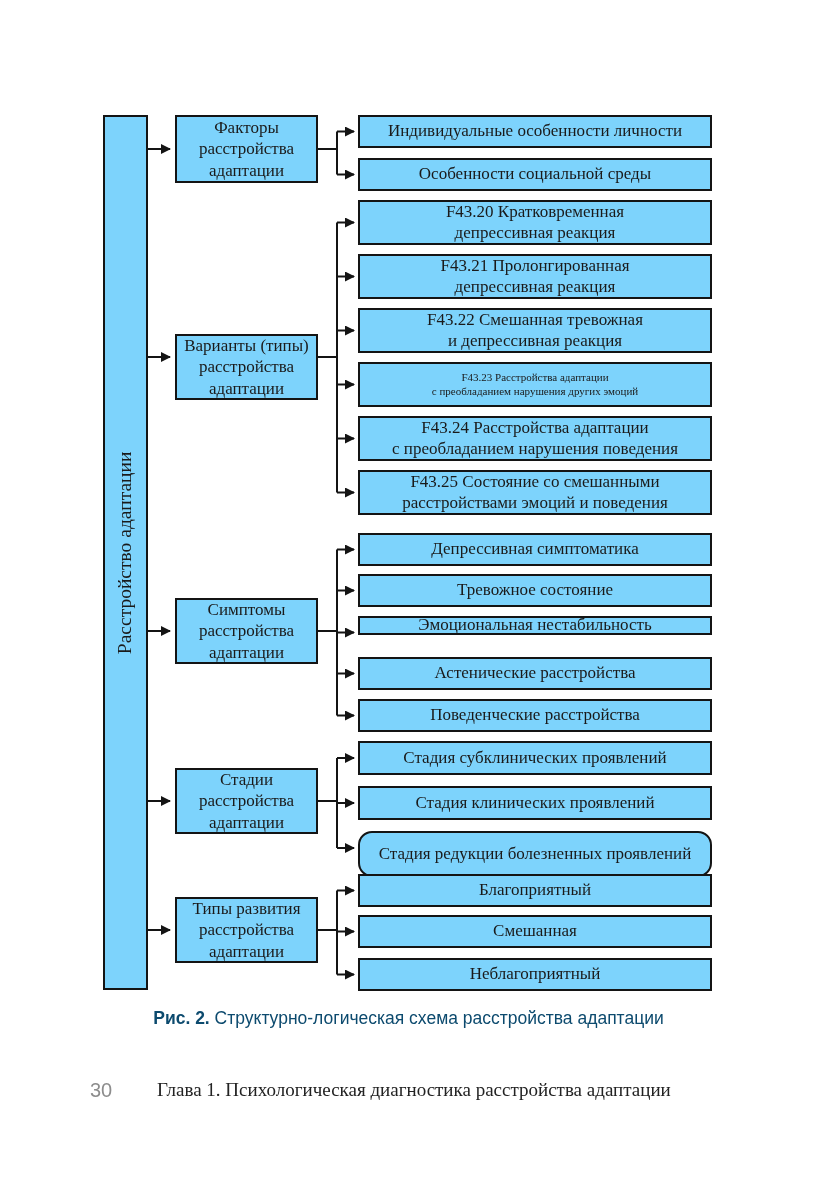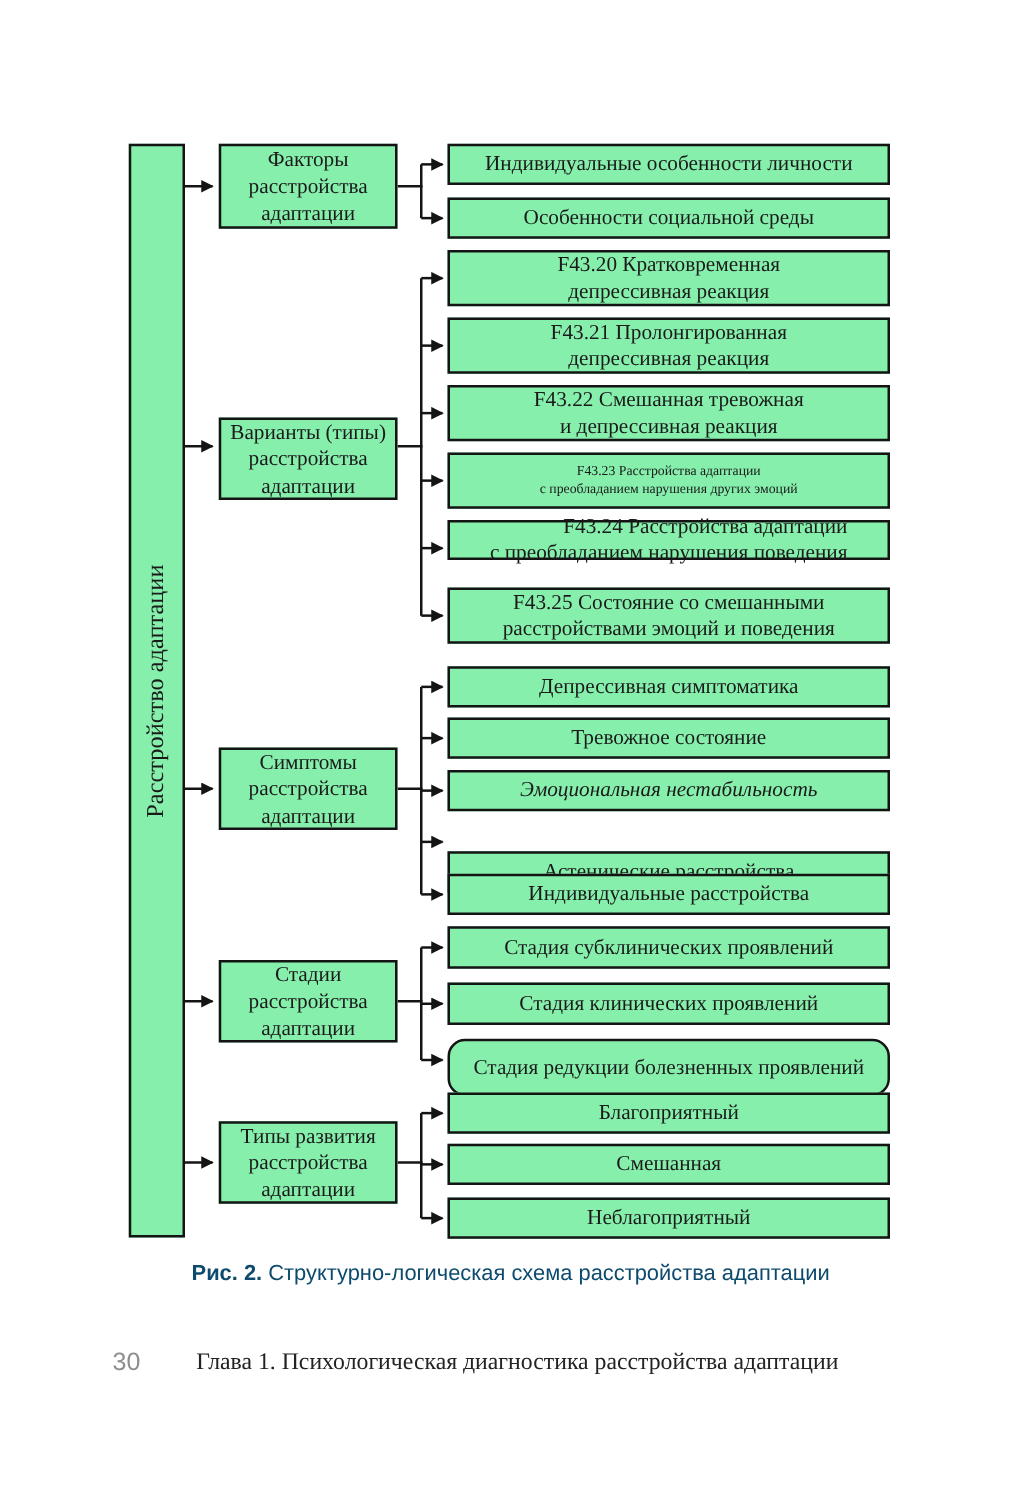--- a/index.html
+++ b/index.html
@@ -9,21 +9,21 @@
     background:#ffffff;
     margin:0 auto;
     overflow:hidden;
     font-family:"Liberation Serif", serif;
     color:#1a1a1a;
   }
   .box{
     position:absolute;
     box-sizing:border-box;
     border:2.5px solid #141414;
-    background:#86efac;
+    background:#7dd3fc;
     display:flex;
     align-items:center;
     justify-content:center;
     text-align:center;
     white-space:pre-line;
     font-size:17px;
     line-height:1.22;
     padding:1px 3px;
   }
   .root-box{
@@ -163,43 +163,43 @@
 депрессивная реакция</span>
   </div>
   <div class="box leaf" style="top:308px;height:45px;">
     <span>F43.22 Смешанная тревожная
 и депрессивная реакция</span>
   </div>
   <div class="box leaf" style="top:362px;height:45px;font-size:11px;">
     <span>F43.23 Расстройства адаптации
 с преобладанием нарушения других эмоций</span>
   </div>
-  <div class="box leaf" style="top:416px;height:32px;text-align:right;">
+  <div class="box leaf" style="top:416px;height:45px;">
     <span>F43.24 Расстройства адаптации
 с преобладанием нарушения поведения</span>
   </div>
   <div class="box leaf" style="top:470px;height:45px;">
     <span>F43.25 Состояние со смешанными
 расстройствами эмоций и поведения</span>
   </div>
 
   <div class="box leaf" style="top:533px;height:33px;">
     <span>Депрессивная симптоматика</span>
   </div>
   <div class="box leaf" style="top:574px;height:33px;">
     <span>Тревожное состояние</span>
   </div>
-  <div class="box leaf" style="top:616px;height:33px;font-style:italic;">
+  <div class="box leaf" style="top:616px;height:19px;">
     <span>Эмоциональная нестабильность</span>
   </div>
-  <div class="box leaf" style="top:681px;height:33px;">
+  <div class="box leaf" style="top:657px;height:33px;">
     <span>Астенические расстройства</span>
   </div>
   <div class="box leaf" style="top:699px;height:33px;">
-    <span>Индивидуальные расстройства</span>
+    <span>Поведенческие расстройства</span>
   </div>
 
   <div class="box leaf" style="top:786px;height:34px;">
     <span>Стадия клинических проявлений</span>
   </div>
   <div class="box leaf" style="top:741px;height:34px;">
     <span>Стадия субклинических проявлений</span>
   </div>
   <div class="box leaf" style="top:831px;height:46px;border-radius:14px;">
     <span>Стадия редукции болезненных проявлений</span>

